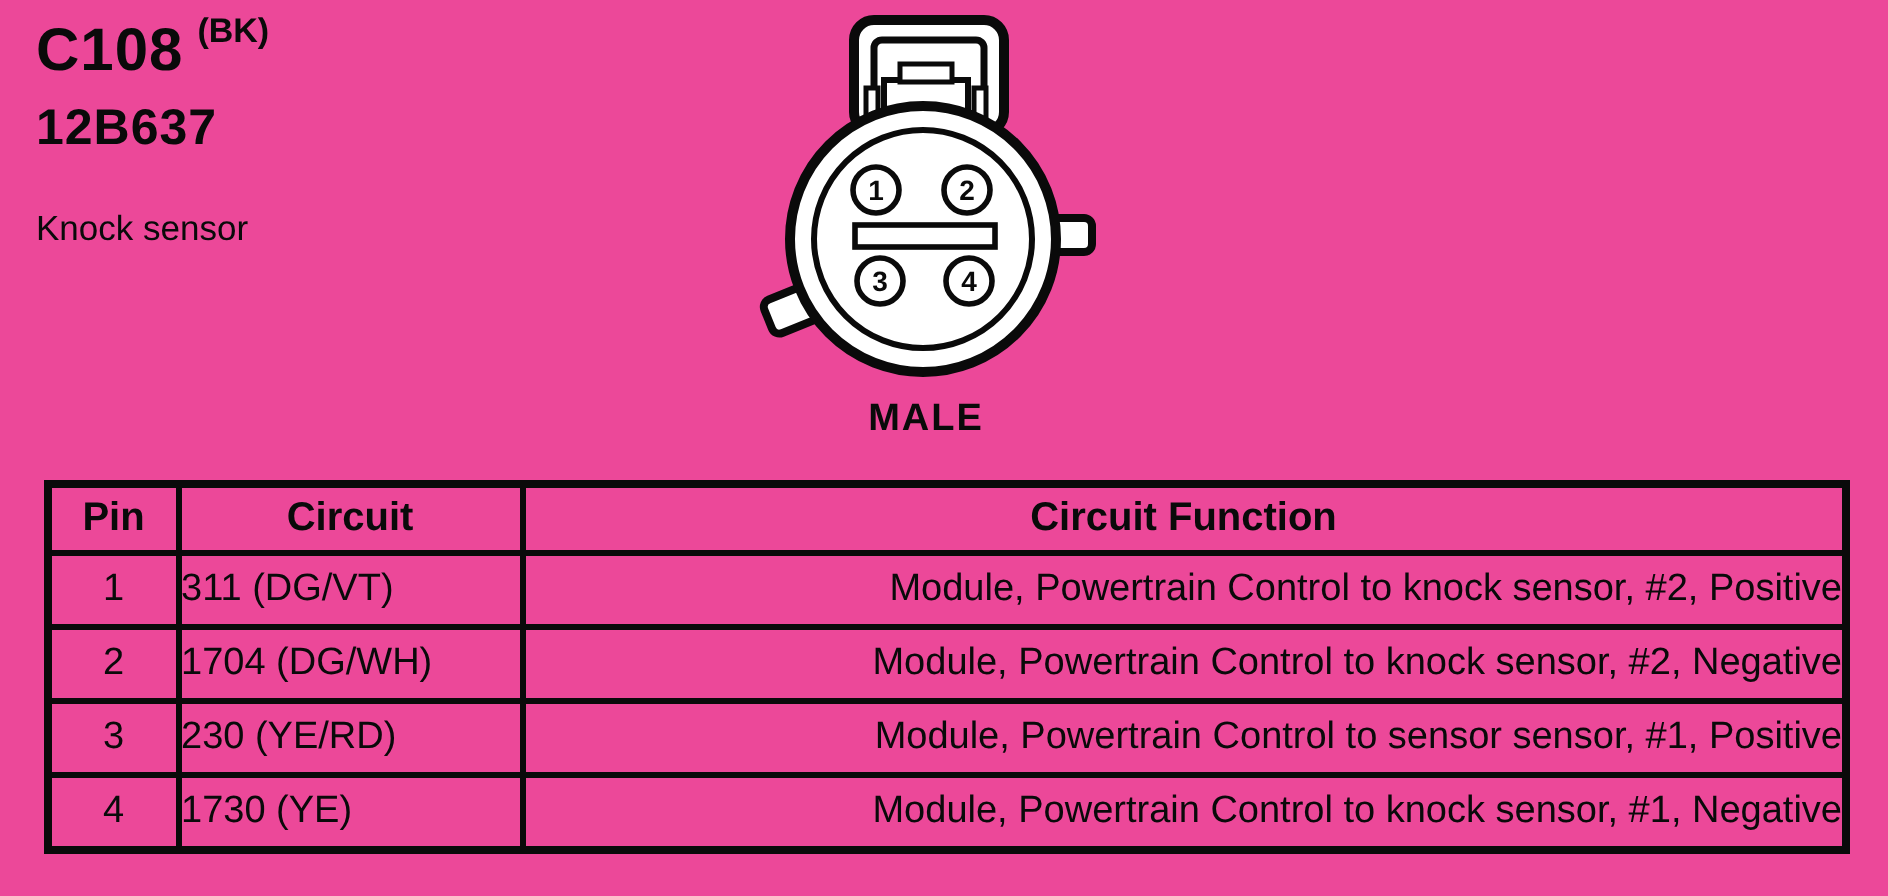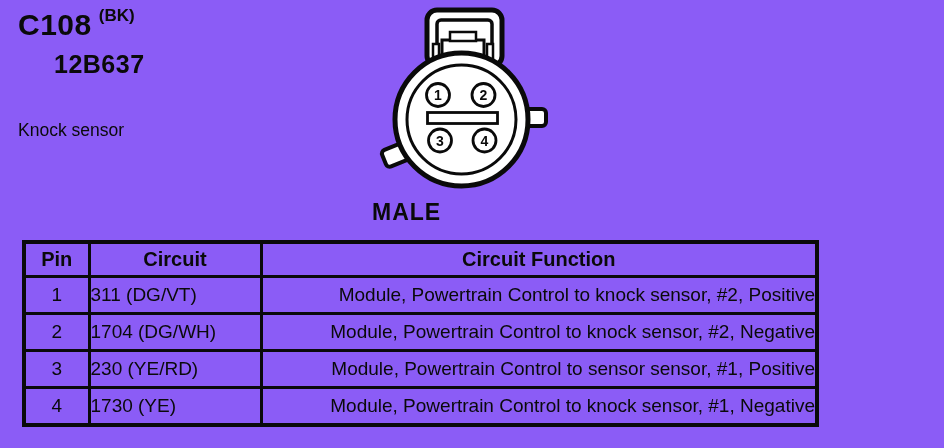--- a/index.html
+++ b/index.html
@@ -1,47 +1,47 @@
 <!DOCTYPE html>
 <html><head>
 <meta charset="utf-8">
 <style>
   html, body { margin: 0; padding: 0; background: #ffffff; }
   .page {
     position: relative;
     width: 944px;
     height: 448px;
-    background: #8b5cf6;
+    background: #ec4899;
     color: #0a0a0a;
     font-family: "Liberation Sans", sans-serif;
     overflow: hidden;
   }
 
   
   .id-block { position: absolute; left: 18px; top: 6px; }
   .id-line1 { white-space: nowrap; }
   .conn-id { font-size: 30px; font-weight: bold; letter-spacing: 0.5px; }
   .conn-color { font-size: 17px; font-weight: bold; vertical-align: 14px; margin-left: 7px; }
-  .part-no { position: absolute; left: 18px; top: 50px; font-size: 25px; font-weight: bold; letter-spacing: 0.5px; margin-left: 36px; }
-  .component { position: absolute; left: 18px; top: 120px; font-size: 17.5px; line-height: 21px; }
+  .part-no { position: absolute; left: 18px; top: 50px; font-size: 25px; font-weight: bold; letter-spacing: 0.5px; }
+  .component { position: absolute; left: 18px; top: 104px; font-size: 17.5px; line-height: 21px; }
 
   
   .connector-svg { position: absolute; left: 372px; top: 2px; }
   .male-label {
     position: absolute; left: 372px; top: 199px; width: 182px;
-    font-size: 23px; font-weight: bold; letter-spacing: 1px;
+    text-align: center; font-size: 19px; font-weight: bold; letter-spacing: 1px;
   }
   .pin-num { font-family: "Liberation Sans", sans-serif; font-size: 14px; font-weight: 600; }
 
   
   .pinout {
     position: absolute; left: 22px; top: 240px;
     border-collapse: collapse;
     table-layout: fixed;
-    width: 797px;
+    width: 903px;
   }
   .pinout th, .pinout td {
     border: 3px solid #0a0a0a;
     padding: 0;
     vertical-align: middle;
     overflow: hidden;
     white-space: nowrap;
   }
   .pinout { border: 4px solid #0a0a0a; }
   .pinout th { height: 31px; font-size: 20px; font-weight: bold; text-align: center; }

